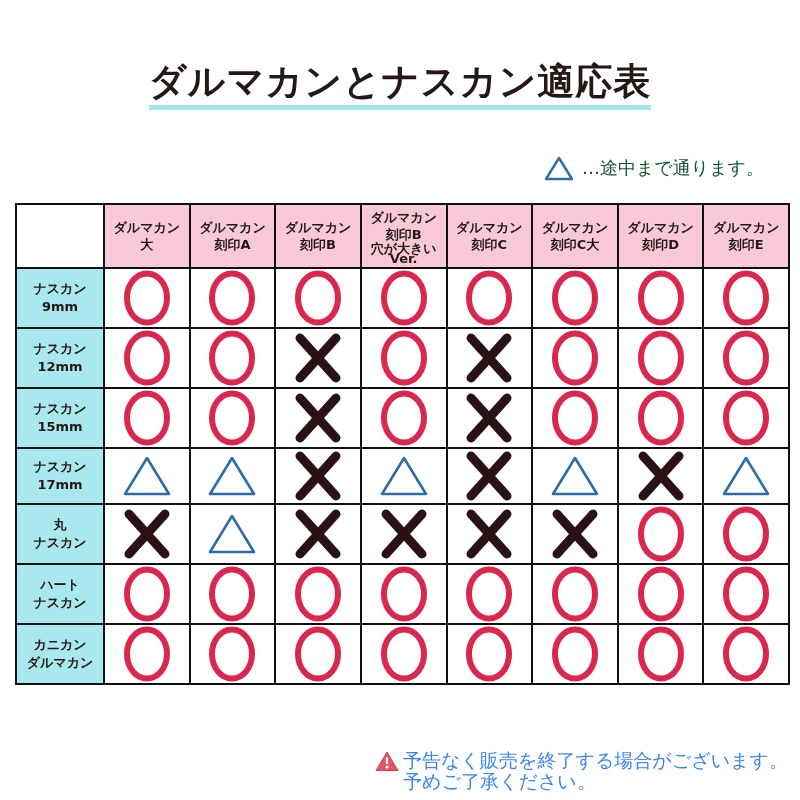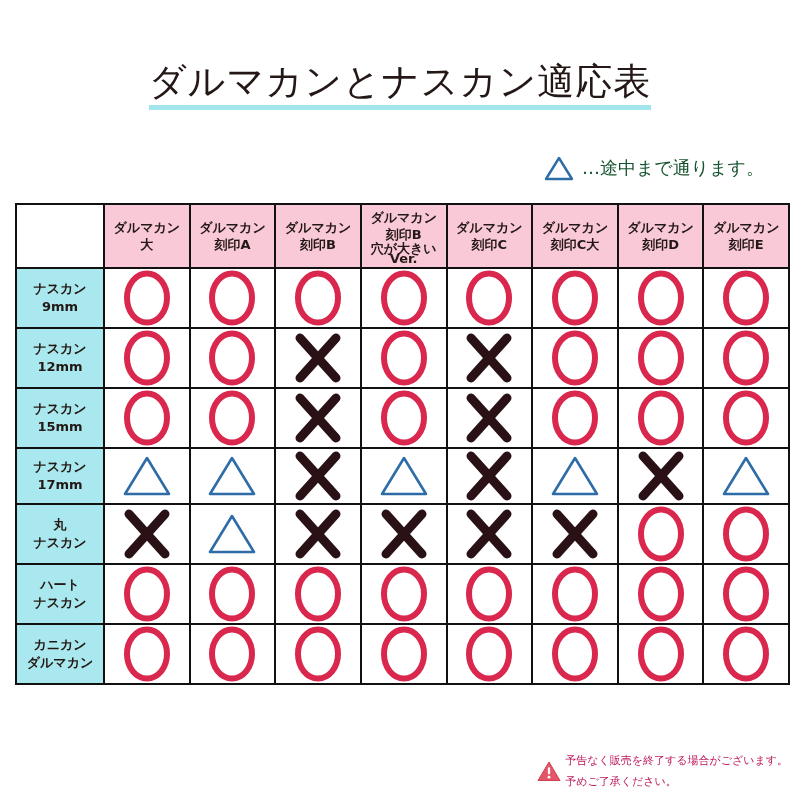--- a/index.html
+++ b/index.html
@@ -3,21 +3,21 @@
 <meta charset="utf-8">
 <style>
   html,body{margin:0;padding:0;background:#ffffff;}
   .page{
     position:relative;width:800px;height:800px;background:#ffffff;overflow:hidden;
     font-family:"DejaVu Sans","Liberation Sans",sans-serif;color:#231815;
   }
   
   .title-wrap{position:absolute;top:62px;left:0;width:800px;text-align:center;}
   .page-title{
-    display:inline-block;margin:0;font-size:37px;font-weight:normal;letter-spacing:1px;
+    display:inline-block;margin:0;font-size:37px;font-weight:bold;letter-spacing:1px;
     color:#231815;line-height:1.1;
     border-bottom:5px solid #a3e5ec;padding-bottom:2px;
   }
   
   .legend{
     position:absolute;top:155px;right:36px;display:flex;align-items:center;gap:8px;
     font-size:18px;color:#14532d;
   }
   .legend svg{display:block;}
   
@@ -30,22 +30,22 @@
   }
   .tbl thead th{background:#f9c9d8;font-size:13px;font-weight:bold;line-height:17px;height:62px;}
   .tbl thead th.corner{background:#ffffff;}
   .tbl thead .note{display:block;font-size:13px;line-height:10px;font-weight:bold;margin-top:1px;}
   .tbl tbody th{background:#a9e8ee;font-size:13px;font-weight:bold;line-height:18px;}
   .tbl tbody tr{height:56px;}
   .tbl tbody td{background:#ffffff;}
   .tbl td svg{display:block;margin:0 auto;}
   
   .footer{
-    position:absolute;right:12px;bottom:8px;display:flex;align-items:center;gap:4px;
-    font-size:11px;line-height:21px;color:#be185d;
+    position:absolute;right:12px;bottom:8px;display:flex;align-items:flex-start;gap:4px;
+    font-size:19px;line-height:21px;color:#3b82f6;
   }
   .footer svg{display:block;margin-top:1px;}
 </style>
 </head>
 <body>
 
 <div class="page">
 
   <div class="title-wrap">
     <h1 class="page-title">ダルマカンとナスカン適応表</h1>

